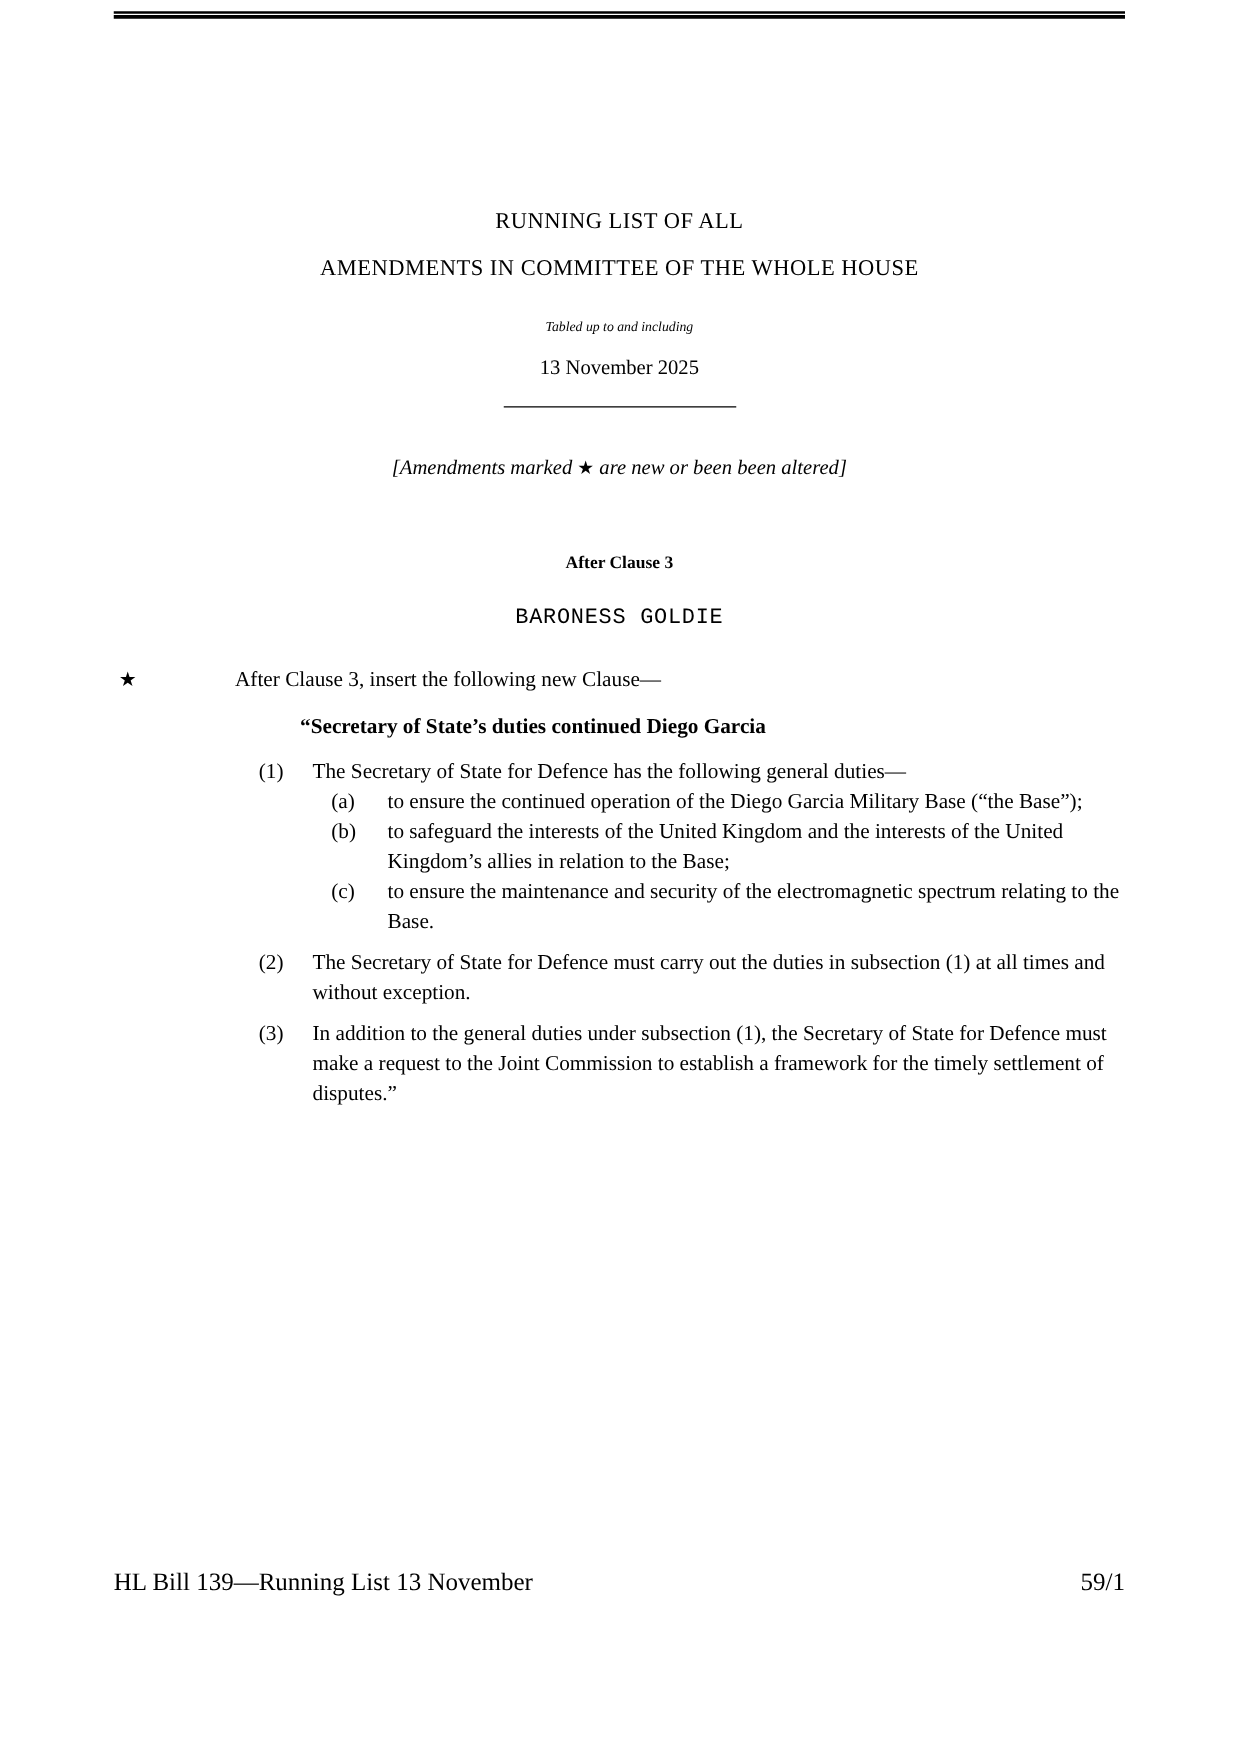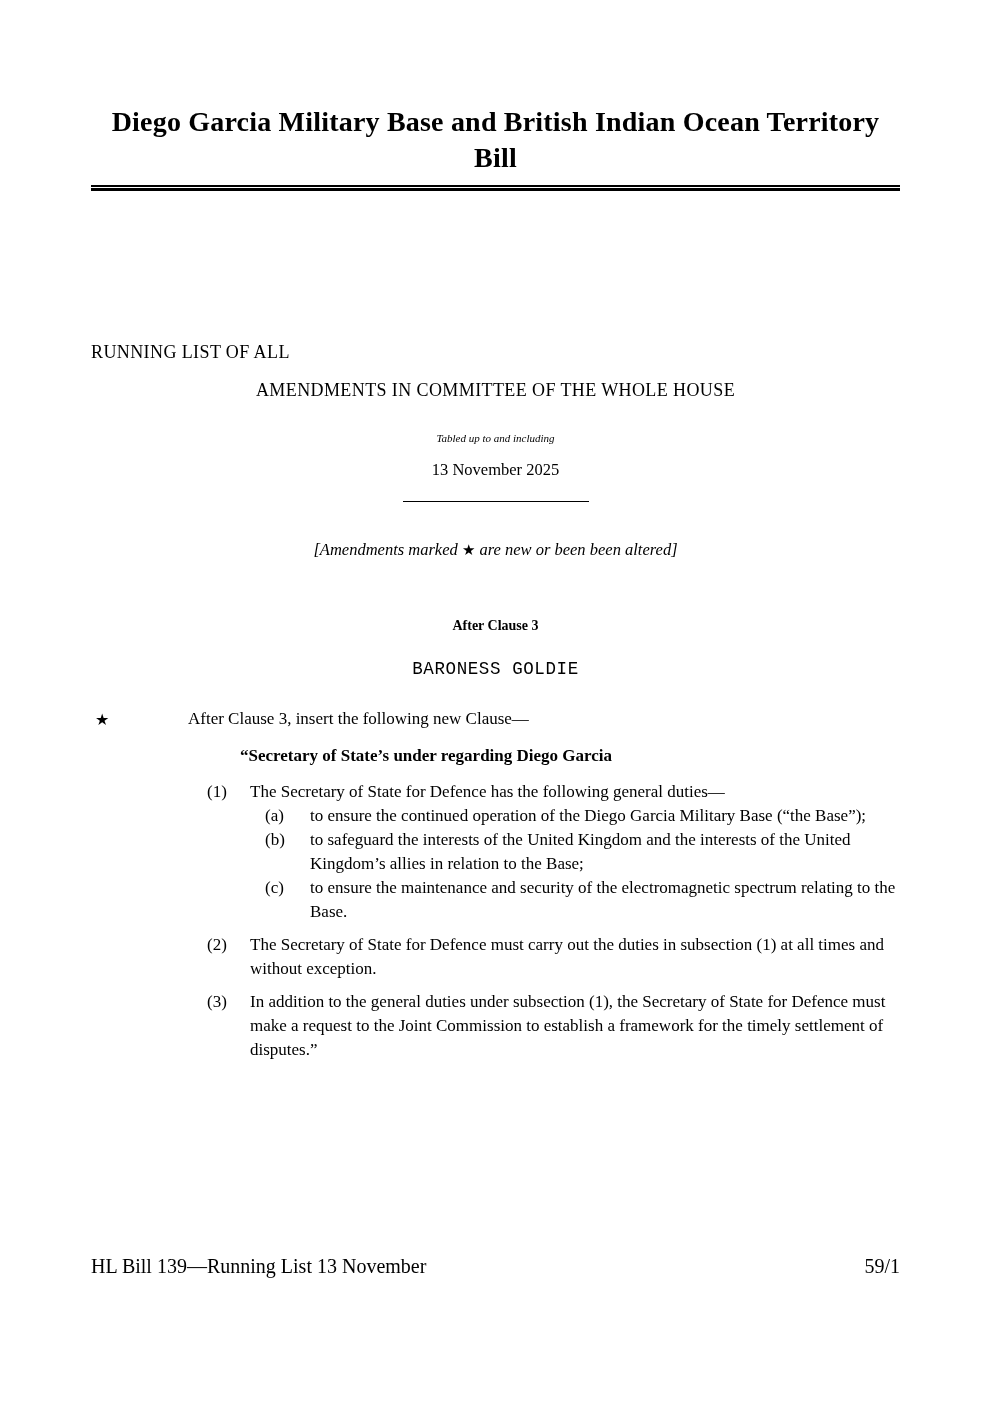--- a/index.html
+++ b/index.html
@@ -29,20 +29,21 @@
   }
   .double-rule {
     margin-top: 9px;
     height: 6px;
     border-top: 2px solid #000;
     border-bottom: 3px solid #000;
   }
   
   .front-heading-1 {
     margin-top: 150px;
+    text-align: center;
     font-size: 18px;
     line-height: 22px;
     letter-spacing: 0.4px;
   }
   .front-heading-2 {
     margin-top: 16px;
     text-align: center;
     font-size: 18px;
     line-height: 22px;
     letter-spacing: 0.4px;
@@ -138,42 +139,41 @@
     line-height: 22px;
     gap: 12px;
   }
 </style>
 </head>
 <body>
 
 <div class="page">
   <div class="content">
 
-    <h1 class="doc-title">Diego Garcia Military Base and British Indian Ocean Territory Bill</h1>
     <div class="double-rule"></div>
 
     <div class="front-heading-1">RUNNING LIST OF ALL</div>
     <div class="front-heading-2">AMENDMENTS IN COMMITTEE OF THE WHOLE HOUSE</div>
 
     <div class="tabled-note">Tabled up to and including</div>
     <div class="tabled-date">13 November 2025</div>
 
     <div class="short-rule"></div>
 
     <div class="marker-note"><span>[Amendments marked </span><span class="star-inline">★</span><span> are new or been been altered]</span></div>
 
     <div class="place-heading">After Clause 3</div>
     <div class="mover-name">BARONESS GOLDIE</div>
 
     <div class="amendment">
       <span class="amend-star">★</span>
 
       <p class="instruction">After Clause 3, insert the following new Clause—</p>
 
-      <p class="clause-title">“Secretary of State’s under regarding Diego Garcia</p>
+      <p class="clause-title">“Secretary of State’s duties continued Diego Garcia</p>
 
       <div class="subsection">
         <span>(1)</span>
         <div>
           <div>The Secretary of State for Defence has the following general duties—</div>
           <div class="para">
             <span>(a)</span>
             <div>to ensure the continued operation of the Diego Garcia Military Base (“the Base”);</div>
           </div>
           <div class="para">

